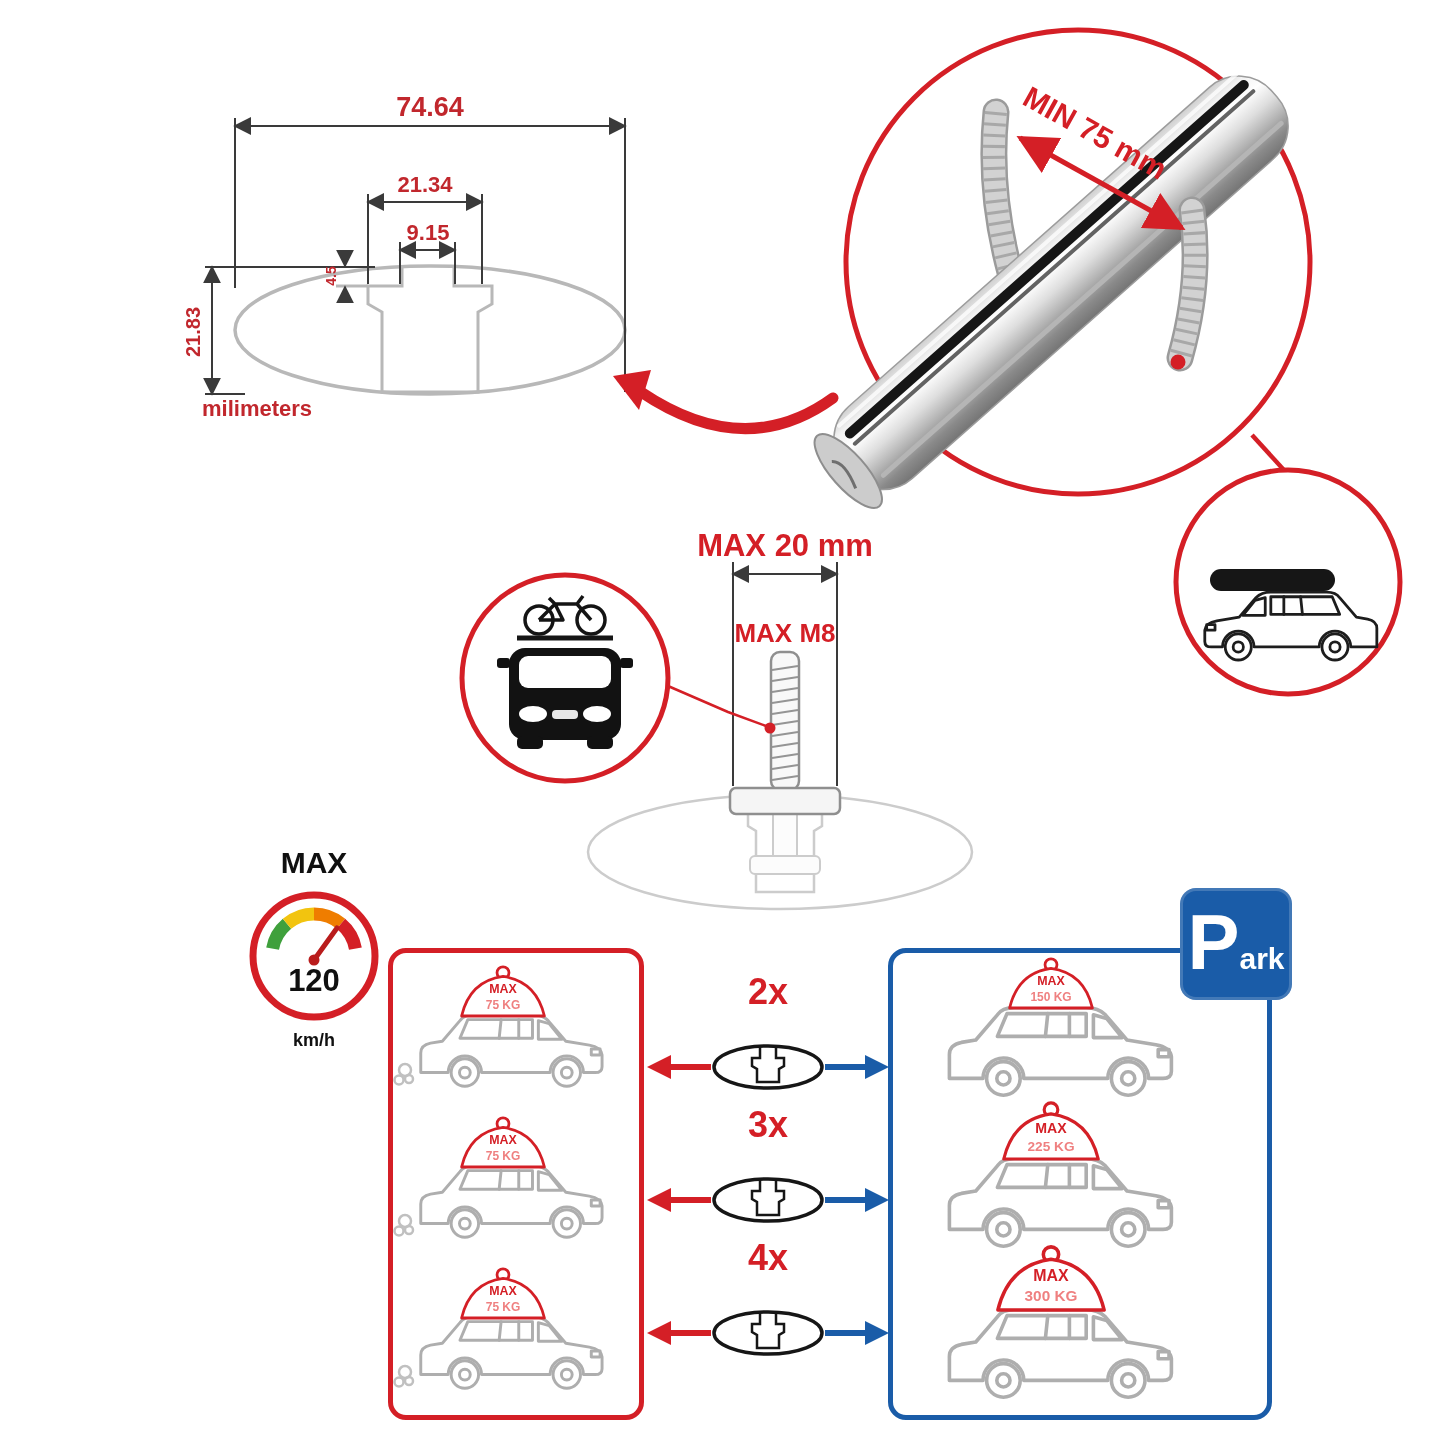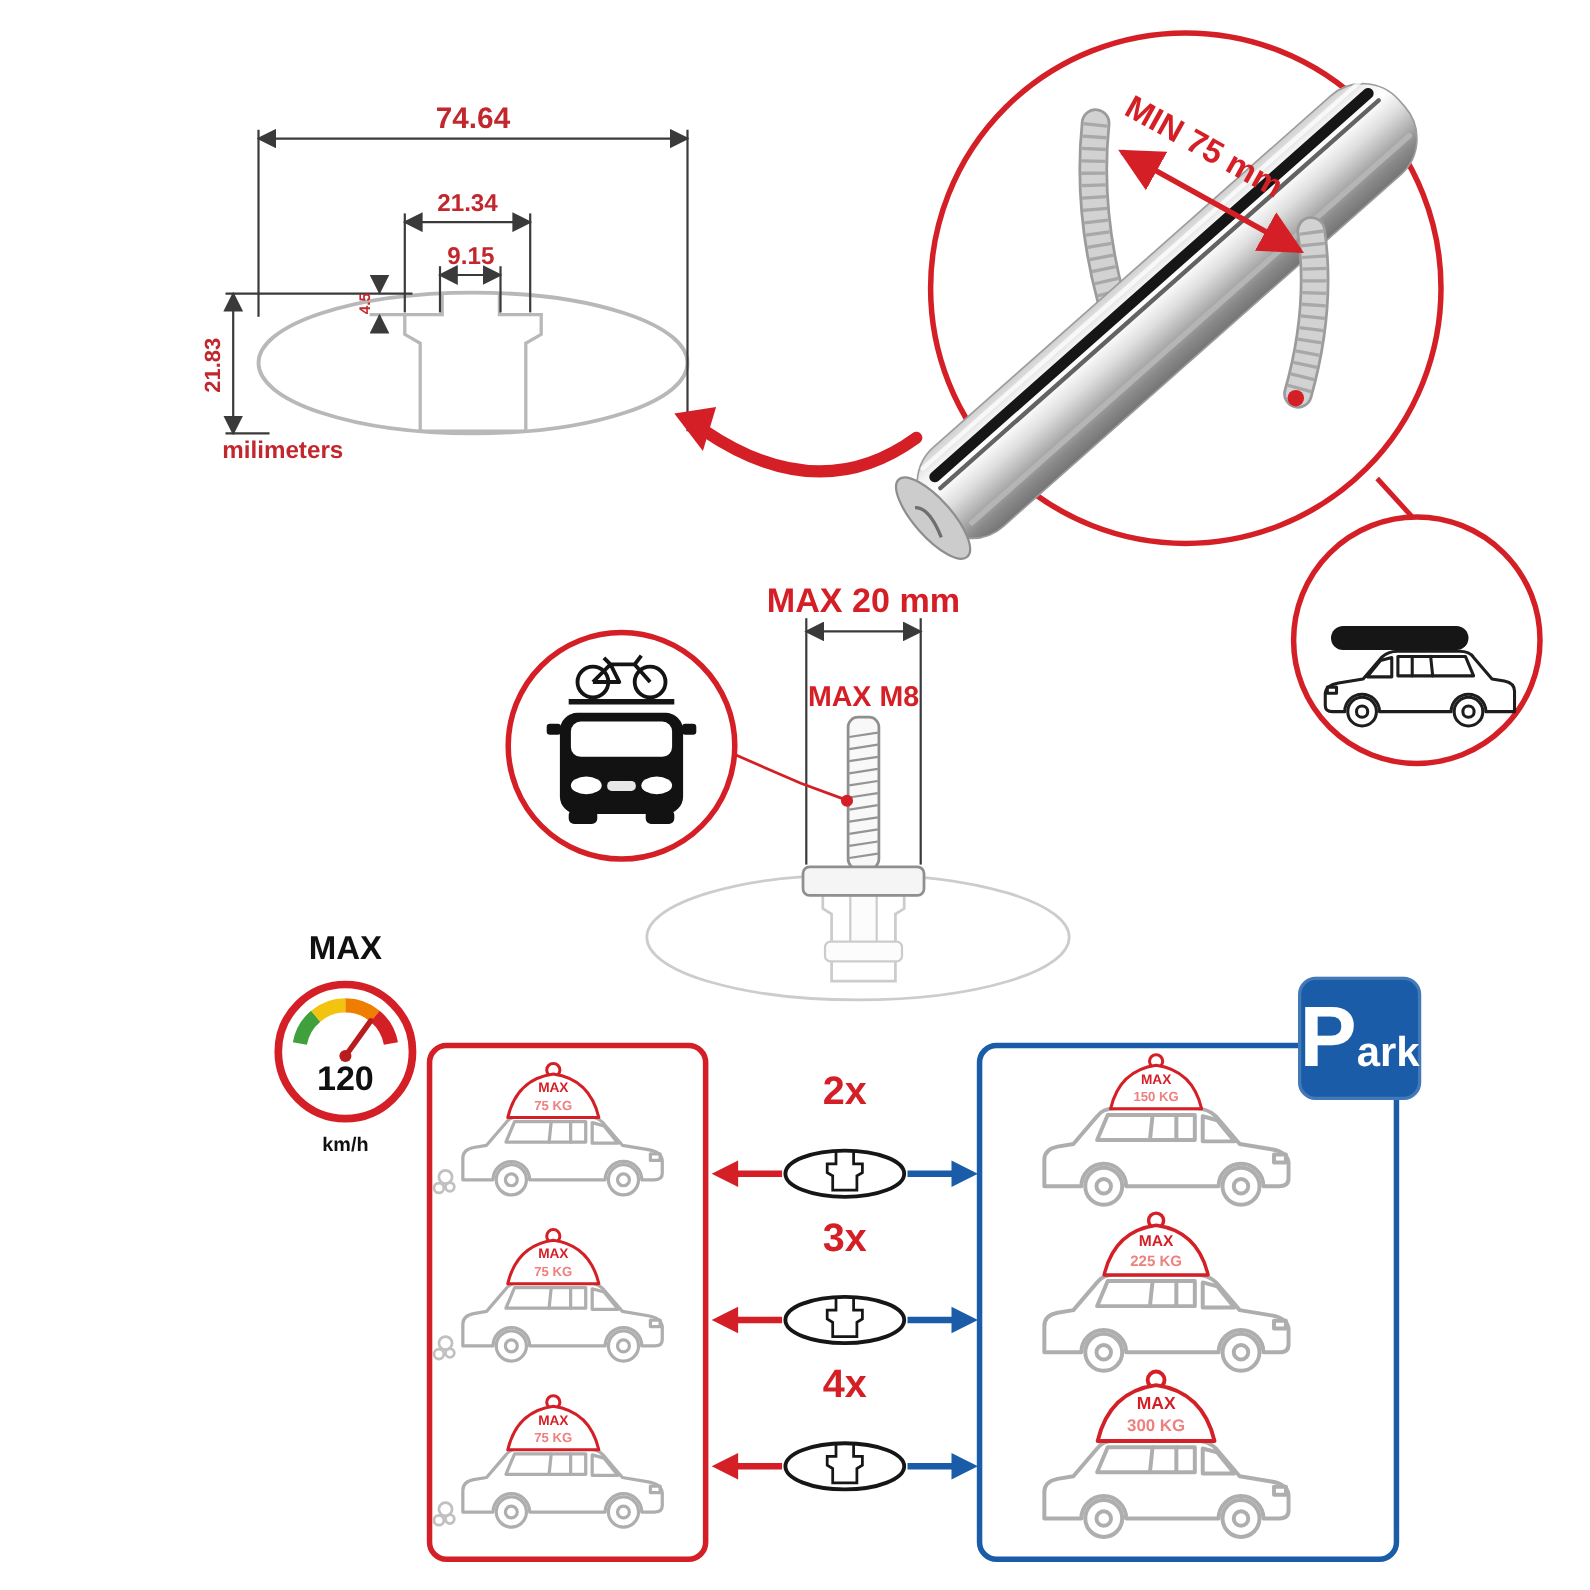--- a/index.html
+++ b/index.html
@@ -26,21 +26,21 @@
            display:flex;flex-direction:column;justify-content:space-between;padding:5px 0;}
   .load-row{width:100%;height:150px;}
   #speed-block{width:164px;text-align:center;color:#101010;}
   #speed-max{font-size:30px;font-weight:bold;margin-bottom:4px;}
   #speed-unit{font-size:18px;font-weight:bold;margin-top:6px;}
   #speed-block svg{margin:0 auto;}
   #park-sign{width:112px;height:112px;background:#1a5ca8;border-radius:16px;
              display:flex;align-items:baseline;justify-content:center;color:#fff;
              box-shadow:inset 0 0 0 3px rgba(255,255,255,0.18);}
   #park-sign .big{font-size:78px;font-weight:bold;line-height:108px;}
-  #park-sign .small{font-size:38px;font-weight:bold;}
+  #park-sign .small{font-size:30px;font-weight:bold;}
 </style>
 </head>
 <body>
 
 <div id="canvas">
 
   <svg width="0" height="0">
     <defs>
       <marker id="mA" viewBox="0 0 10 10" refX="9" refY="5" markerWidth="9" markerHeight="9" orient="auto-start-reverse">
         <path d="M0 0 L10 5 L0 10 z" fill="#3a3a3a"></path>

